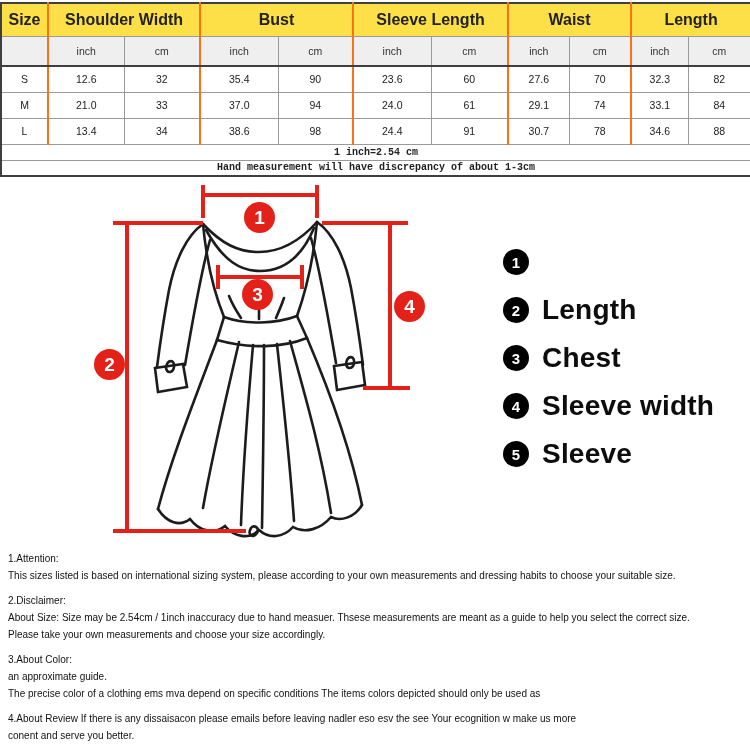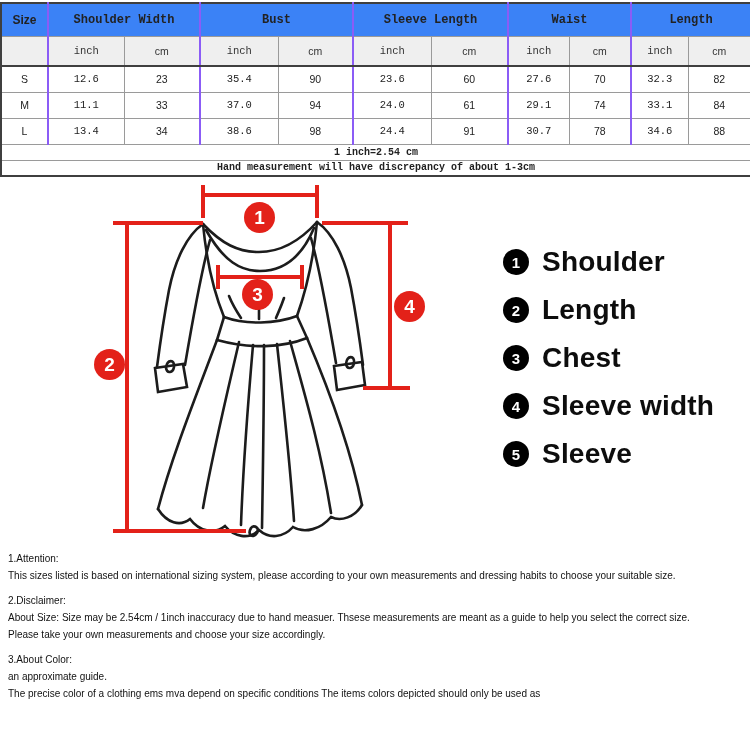--- a/index.html
+++ b/index.html
@@ -5,25 +5,25 @@
   * { margin:0; padding:0; box-sizing:border-box; }
   html,body { background:#ffffff; }
   body { font-family:"Liberation Sans", sans-serif; }
   #page { position:relative; width:750px; height:750px; background:#fff; overflow:hidden; }
 
   
   table.size-table { position:absolute; top:2px; left:0; width:750px;
     border-collapse:collapse; table-layout:fixed; border:2px solid #3f3f3f; }
   .size-table th, .size-table td { border:1px solid #9a9a9a; text-align:center;
     vertical-align:middle; color:#222; background:#fff; overflow:hidden; }
-  .size-table tr.hrow th { height:33px; background:#3b82f6; font-size:12px; font-weight:bold; }
+  .size-table tr.hrow th { height:33px; background:#fde047; font-size:16px; font-weight:bold; }
   .size-table tr.shrow td { height:30px; background:#efefef; font-size:10.5px; font-weight:normal;
     border-bottom:2px solid #3f3f3f; color:#333; }
   .size-table tr.drow td, .size-table tr.drow th { height:26px; font-size:10.5px; font-weight:normal; }
-  .size-table td.grp, .size-table th.grp { border-left:2px solid #8b5cf6;font-family:Liberation Mono, monospace; }
+  .size-table td.grp, .size-table th.grp { border-left:2px solid #f97316; }
   .size-table tr.note td { height:16px; font-family:"Liberation Mono", monospace;
     font-size:10px; font-weight:bold; color:#222; }
   .size-table tr.note:first-of-type td { border-top:2px solid #3f3f3f; }
 
   
   #diagram-svg { position:absolute; left:0; top:178px; }
   .marker { position:absolute; width:31px; height:31px; border-radius:50%;
     background:#e32119; color:#fff; font-size:19px; font-weight:bold;
     display:flex; align-items:center; justify-content:center; line-height:1; }
 
@@ -77,33 +77,33 @@
       <td class="grp">inch</td>
       <td>cm</td>
       <td class="grp">inch</td>
       <td>cm</td>
       <td class="grp">inch</td>
       <td>cm</td>
     </tr>
     <tr class="drow">
       <td>S</td>
       <td class="grp">12.6</td>
-      <td>23</td>
+      <td>32</td>
       <td class="grp">35.4</td>
       <td>90</td>
       <td class="grp">23.6</td>
       <td>60</td>
       <td class="grp">27.6</td>
       <td>70</td>
       <td class="grp">32.3</td>
       <td>82</td>
     </tr>
     <tr class="drow">
       <td>M</td>
-      <td class="grp">11.1</td>
+      <td class="grp">21.0</td>
       <td>33</td>
       <td class="grp">37.0</td>
       <td>94</td>
       <td class="grp">24.0</td>
       <td>61</td>
       <td class="grp">29.1</td>
       <td>74</td>
       <td class="grp">33.1</td>
       <td>84</td>
     </tr>
@@ -179,21 +179,20 @@
   </svg>
 
   <div class="marker" style="left:244px; top:202px;">1</div>
   <div class="marker" style="left:94px;  top:349px;">2</div>
   <div class="marker" style="left:242px; top:279px;">3</div>
   <div class="marker" style="left:394px; top:291px;">4</div>
 
   <div id="legend">
     <div class="legend-item">
       <span class="legend-dot">1</span>
-      <span class="legend-label">Shoulder</span>
     </div>
     <div class="legend-item">
       <span class="legend-dot">2</span>
       <span class="legend-label">Length</span>
     </div>
     <div class="legend-item">
       <span class="legend-dot">3</span>
       <span class="legend-label">Chest</span>
     </div>
     <div class="legend-item">
@@ -214,15 +213,19 @@
     <div class="f-section">
       <div class="f-line">2.Disclaimer:</div>
       <div class="f-line">About Size: Size may be 2.54cm / 1inch inaccuracy due to hand measuer. Thsese measurements are meant as a guide to help you select the correct size.</div>
       <div class="f-line">Please take your own measurements and choose your size accordingly.</div>
     </div>
     <div class="f-section">
       <div class="f-line">3.About Color:</div>
       <div class="f-line">an approximate guide.</div>
       <div class="f-line">The precise color of a clothing ems mva depend on specific conditions The items colors depicted should only be used as</div>
     </div>
+    <div class="f-section">
+      <div class="f-line">4.About Review If there is any dissaisacon please emails before leaving nadler eso esv the see Your ecognition w make us more</div>
+      <div class="f-line">conent and serve you better.</div>
+    </div>
   </div>
 
 </div>
 
 </body></html>

